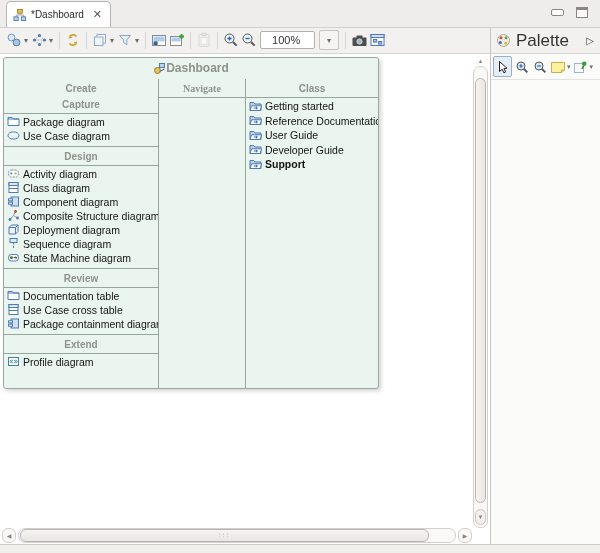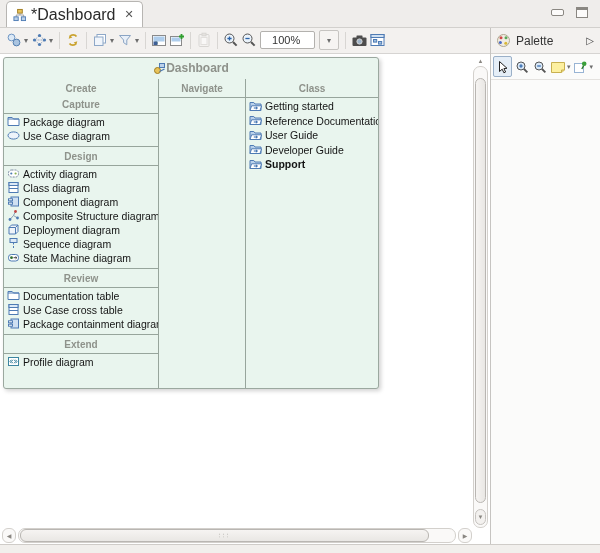--- a/index.html
+++ b/index.html
@@ -6,21 +6,21 @@
   body{
     width:600px;height:553px;overflow:hidden;position:relative;
     background:#f2f0ee;
     font-family:"Liberation Sans","DejaVu Sans",sans-serif;
     -webkit-font-smoothing:antialiased;
   }
   
   .tabbar{height:27px;background:#efedeb;border-bottom:1px solid #d2d0cd;display:flex;align-items:flex-end;position:relative;}
   .tab{height:25px;margin-left:6px;background:#ffffff;border:1px solid #b7b5b2;border-bottom:none;
        border-radius:5px 5px 0 0;display:flex;align-items:center;padding:0 8px 0 6px;gap:5px;}
-  .tab-label{font-size:16px;color:#2b2b2b;}
+  .tab-label{font-size:10px;color:#2b2b2b;}
   .tab-close{font-size:11px;color:#555;margin-left:4px;cursor:default;}
   .win-ctrls{position:absolute;right:12px;top:7px;display:flex;gap:12px;align-items:center;}
   .minbtn{width:11px;height:5px;border:1px solid #8a8782;border-radius:2px;background:#fcfbfa;}
   .maxbtn{width:10px;height:9px;border:1px solid #8a8782;background:#fcfbfa;box-shadow:inset 0 2px 0 #8a8782;}
   
   .main{display:flex;height:516px;}
   .editor-col{width:490px;border-right:1px solid #c6c4c1;display:flex;flex-direction:column;}
   .palette-col{flex:1;background:#fbfbfa;display:flex;flex-direction:column;}
   
   .toolbar{height:25px;background:#f3f1ef;border-bottom:1px solid #d6d4d2;display:flex;align-items:center;padding-left:5px;}
@@ -36,21 +36,21 @@
   
   .canvas{position:relative;height:491px;background:#ffffff;overflow:hidden;}
   
   .dash{position:absolute;left:3px;top:3px;width:374px;height:330px;
         background:#e9f5ee;border:1px solid #9ba89f;border-radius:3px;
         box-shadow:2px 2px 4px rgba(0,0,0,.18);display:flex;flex-direction:column;}
   .dash-title{height:21px;display:flex;align-items:center;justify-content:center;
               font-size:12px;font-weight:bold;color:#8e928b;}
   .dash-cols{flex:1;display:flex;min-height:0;}
   .col-create{width:154px;border-right:1px solid #97a59c;}
-  .col-nav{width:86px;border-right:1px solid #97a59c;}
+  .col-nav{width:86px;border-right:1px solid #97a59c;font-family:Liberation Serif, serif;}
   .col-help{flex:1;min-width:0;}
   .sec-h{text-align:center;font-size:10px;font-weight:bold;color:#8e928b;padding:3px 0 2px 0;}
   .hline{border-top:1px solid #97a59c;margin:1px 0;}
   .item{display:flex;align-items:center;gap:3px;padding:0 1px 0 3px;height:14px;white-space:nowrap;overflow:hidden;}
   .ilbl{font-size:10.5px;color:#141414;}
   .ic{flex:0 0 13px;}
   
   .vscroll{position:absolute;right:2px;top:2px;bottom:16px;width:15px;display:flex;flex-direction:column;align-items:center;}
   .vtrack{flex:1;width:13px;border:1px solid #d3d0cc;border-radius:7px;background:#faf9f8;position:relative;}
   .vthumb{position:absolute;left:1px;right:1px;top:11px;bottom:24px;background:linear-gradient(to right,#f6f4f2,#e9e7e4);
@@ -60,21 +60,21 @@
          display:flex;align-items:center;justify-content:center;font-size:6px;color:#8a8782;}
   .hscroll{position:absolute;left:2px;right:18px;bottom:2px;height:13px;display:flex;align-items:center;}
   .harrow{width:12px;height:13px;display:flex;align-items:center;justify-content:center;font-size:6px;color:#8a8782;
           border:1px solid #d3d0cc;border-radius:6px;background:#faf9f8;}
   .htrack{flex:1;height:13px;margin:0 2px;border:1px solid #d3d0cc;border-radius:7px;background:#faf9f8;position:relative;}
   .hthumb{position:absolute;top:0px;bottom:0px;left:1px;right:26px;background:linear-gradient(#f6f4f2,#e9e7e4);
           border:1px solid #b9b6b2;border-radius:6px;display:flex;align-items:center;justify-content:center;}
   .grip{color:#b5b2ae;font-size:7px;letter-spacing:2px;line-height:5px;}
   
   .pal-head{height:25px;background:#f3f1ef;border-bottom:1px solid #d6d4d2;display:flex;align-items:center;padding:0 6px 0 5px;gap:5px;}
-  .pal-title{font-size:12px;color:#333;flex:1;}
+  .pal-title{font-size:17px;color:#333;flex:1;}
   .pal-expand{font-size:10px;color:#444;}
   .pal-tools{height:23px;display:flex;align-items:center;padding:1px 2px;gap:1px;border-bottom:1px solid #e4e2df;background:#fbfbfa;}
   .ptool{height:19px;min-width:17px;display:flex;align-items:center;justify-content:center;border-radius:2px;}
   .ptool.sel{border:1px solid #9ab0c8;background:#e5eef7;}
   .pdarr{font-size:7px;color:#6d6d6d;margin-left:0px;}
   .pal-body{flex:1;}
   
   .status{height:9px;background:#f1efec;border-top:1px solid #cfccc8;}
 </style>
 </head>

